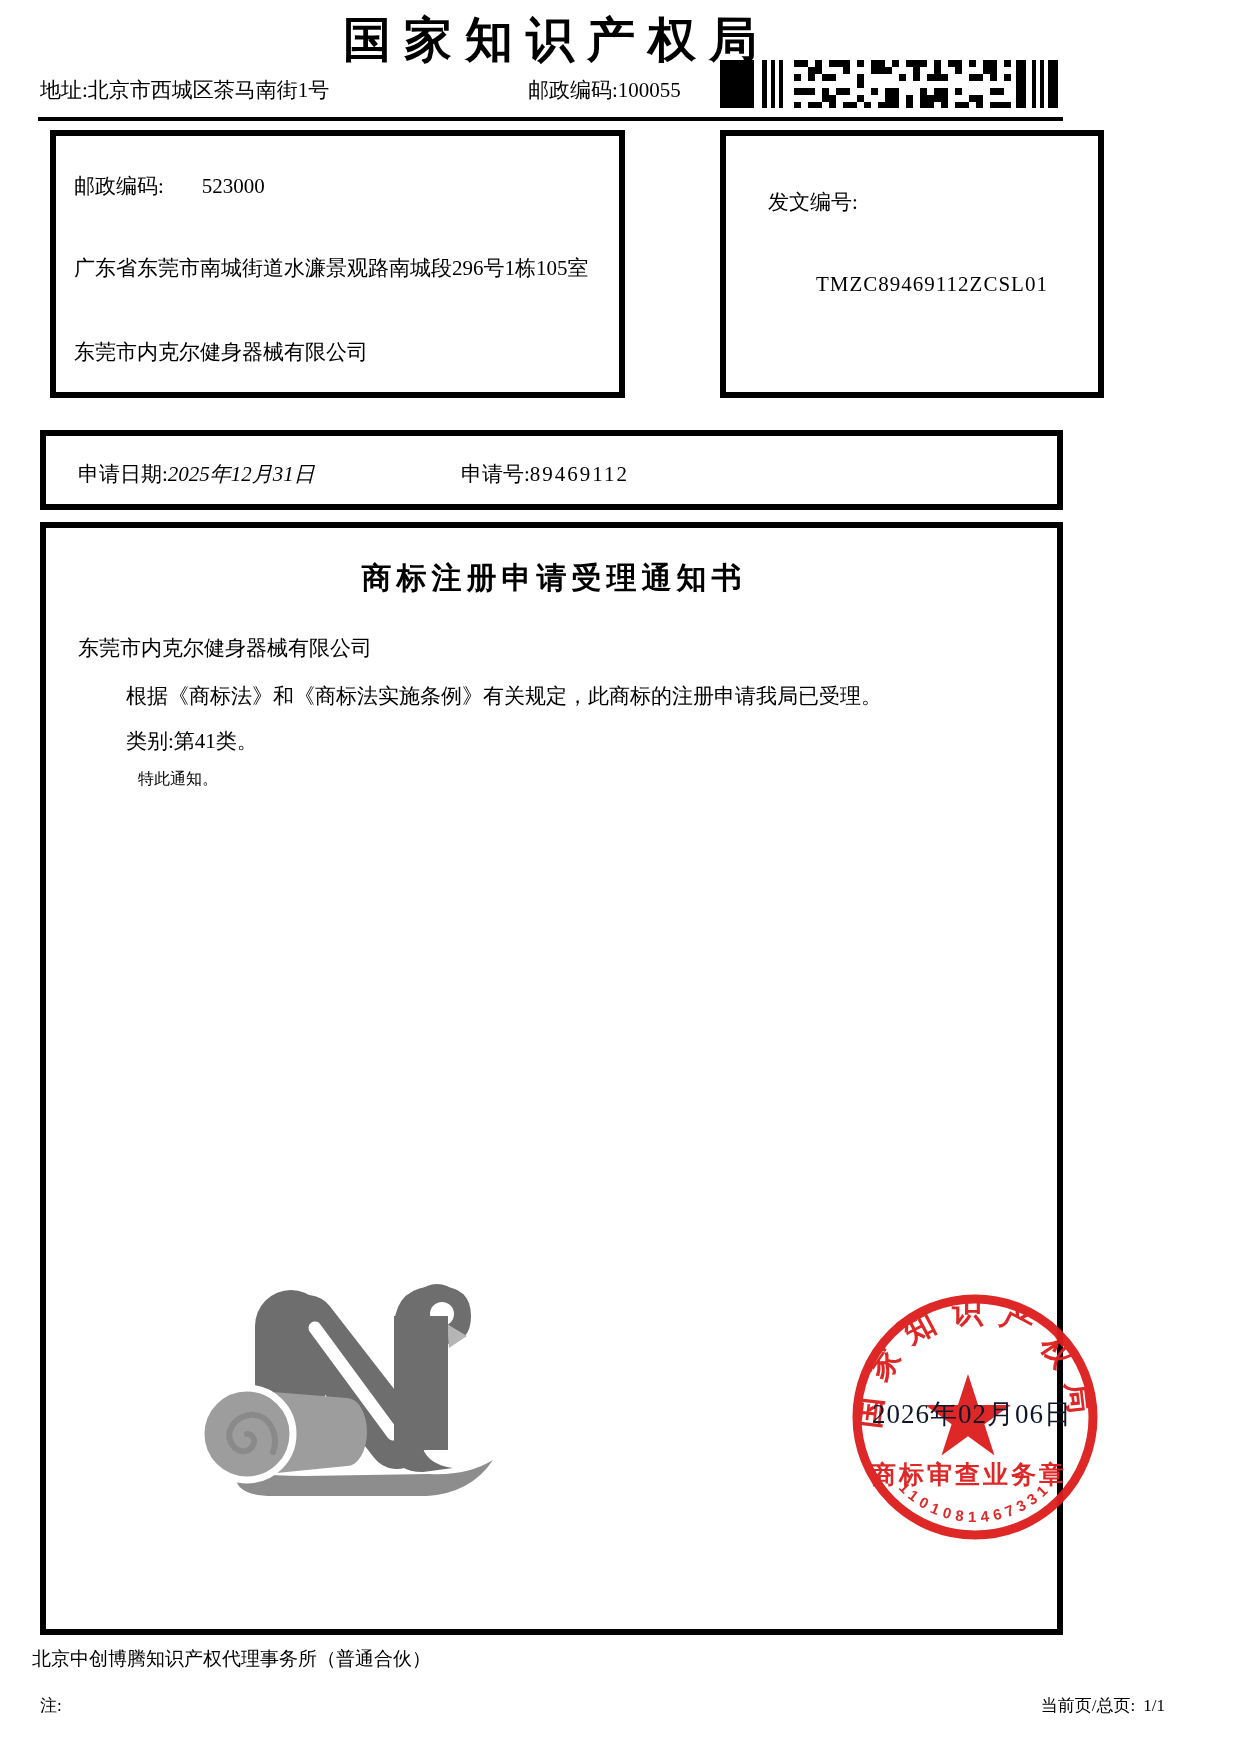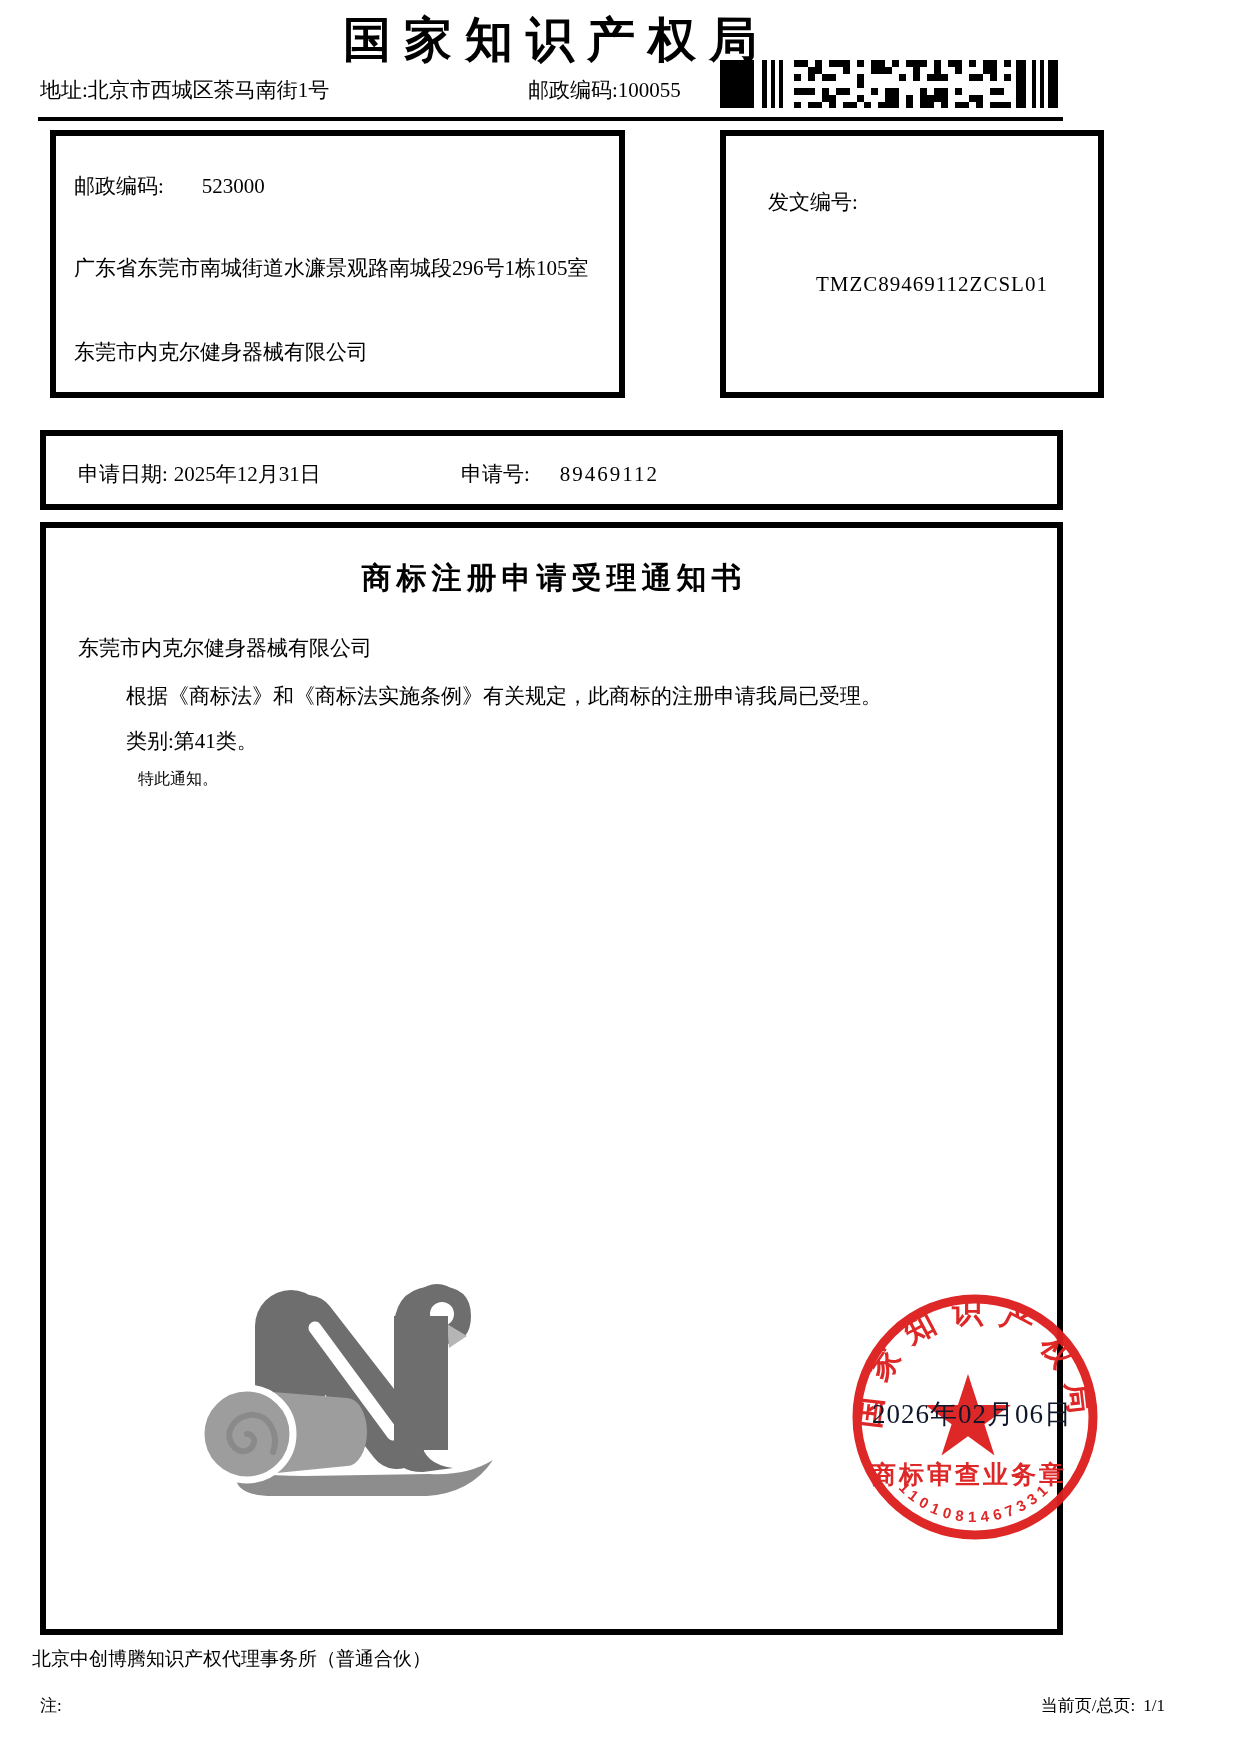--- a/index.html
+++ b/index.html
@@ -33,23 +33,23 @@
   .box .line{position:absolute;white-space:nowrap;font-size:21px;}
   .rb-postcode{left:18px;top:36px;}
   .rb-postcode .val{margin-left:38px;}
   .rb-address{left:18px;top:118px;}
   .rb-company{left:18px;top:202px;}
 
   .db-label{left:42px;top:52px;}
   .db-value{left:90px;top:136px;font-size:22px;letter-spacing:1px;}
 
   .ab-date{left:32px;top:24px;}
-  .ab-date .val{margin-left:6px;}
+  .ab-date .val{font-style:italic;}
   .ab-number{left:415px;top:24px;}
-  .ab-number .val{margin-left:30px;letter-spacing:2px;}
+  .ab-number .val{letter-spacing:2px;}
 
   .notice-title{
     position:absolute;left:0;top:30px;width:100%;
     text-align:center;font-size:30px;font-weight:bold;
     letter-spacing:5px;text-indent:5px;margin:0;
   }
   .nb-recipient{position:absolute;left:32px;top:106px;font-size:21px;white-space:nowrap;}
   .nb-line1{position:absolute;left:80px;top:154px;font-size:21px;white-space:nowrap;}
   .nb-line2{position:absolute;left:80px;top:199px;font-size:21px;white-space:nowrap;}
   .nb-line3{position:absolute;left:92px;top:241px;font-size:16px;white-space:nowrap;}

